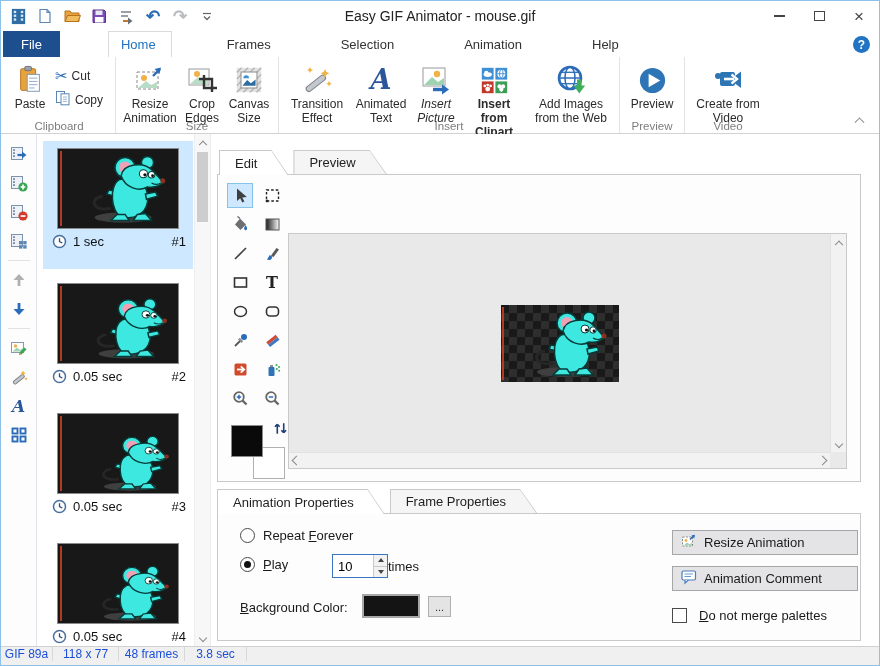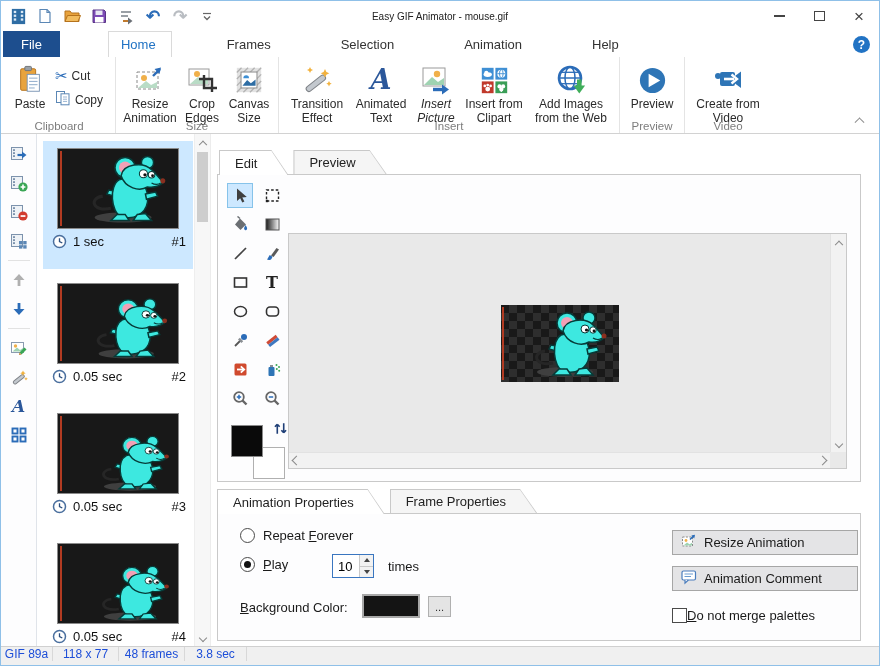--- a/index.html
+++ b/index.html
@@ -6,21 +6,21 @@
   html,body { width: 880px; height: 666px; }
   body { font-family: "Liberation Sans", sans-serif; font-size: 13px; color: #1a1a1a; background:#cfd8e0; }
   .window { width:880px; height:666px; border:1px solid #8fc0e8; background:#fff; display:flex; flex-direction:column; position:relative; overflow:hidden; }
 
   
   .titlebar { height:30px; flex:0 0 auto; display:flex; align-items:center; position:relative; background:#fff; }
   .qat { display:flex; align-items:center; gap:5px; padding-left:6px; }
   .qat-btn { width:22px; height:22px; display:flex; align-items:center; justify-content:center; }
   .glyph-undo { font-size:17px; font-weight:bold; color:#2b6cb8; }
   .glyph-redo { font-size:17px; font-weight:bold; color:#b9bdc2; }
-  .title-text { position:absolute; left:50%; transform:translateX(-50%); font-size:10px; color:#222; white-space:nowrap; }
+  .title-text { position:absolute; left:50%; transform:translateX(-50%); font-size:14px; color:#222; white-space:nowrap; }
   .win-controls { margin-left:auto; display:flex; height:100%; }
   .win-btn { width:40px; height:100%; display:flex; align-items:center; justify-content:center; color:#444; }
   .min-bar { width:11px; height:1.5px; background:#444; }
   .max-box { width:11px; height:10px; border:1.4px solid #444; }
   .close-x { font-size:17px; line-height:1; }
 
   
   .menubar { height:26px; flex:0 0 auto; display:flex; align-items:stretch; padding-left:2px; background:#fff; position:relative;gap:40px; }
   .file-tab { display:flex; align-items:center; padding:0 18px; background:#1d4e8e; color:#fff; }
   .mtab { display:flex; align-items:center; padding:0 15px; color:#333; }
@@ -94,33 +94,33 @@
   .vscroll { position:absolute; top:0; right:0; bottom:16px; width:16px; background:#f2f2f2; border-left:1px solid #e2e2e2; }
   .hscroll { position:absolute; left:0; right:16px; bottom:0; height:16px; background:#f2f2f2; border-top:1px solid #e2e2e2; display:flex; justify-content:space-between; align-items:center; padding:0 4px; }
 
   
   .props-tabs { position:absolute; top:355px; left:6px; display:flex; z-index:2; }
   .props-panel { position:absolute; top:379px; left:6px; right:18px; height:128px; border:1px solid #c9c9c9; background:#fdfdfe; }
   .radio-row { position:absolute; display:flex; align-items:center; gap:8px; }
   .radio { width:15px; height:15px; border:1px solid #4a4a4a; border-radius:50%; background:#fff; position:relative; flex:0 0 auto; }
   .radio.checked::after { content:""; position:absolute; inset:3px; background:#111; border-radius:50%; }
   .u { text-decoration:underline; }
-  .spinbox { position:absolute; left:114px; top:40px; width:42px; height:24px; border:1px solid #3a76c0; background:#fff; display:flex; }
+  .spinbox { position:absolute; left:114px; top:40px; width:56px; height:24px; border:1px solid #3a76c0; background:#fff; display:flex; }
   .spin-input { flex:1; border:none; outline:none; font-family:"Liberation Sans",sans-serif; font-size:13px; padding-left:5px; width:24px; }
   .spin-btns { width:14px; border-left:1px solid #c9c9c9; display:flex; flex-direction:column; }
   .spin-cell { flex:1; display:flex; align-items:center; justify-content:center; background:#f2f2f2; }
   .spin-cell + .spin-cell { border-top:1px solid #c9c9c9; }
   .tri-up { width:0; height:0; border-left:3.5px solid transparent; border-right:3.5px solid transparent; border-bottom:4.5px solid #444; }
   .tri-down { width:0; height:0; border-left:3.5px solid transparent; border-right:3.5px solid transparent; border-top:4.5px solid #444; }
   .times-lbl { position:absolute; left:170px; top:45px; }
   .bgc-label { position:absolute; left:22px; top:86px; }
   .bgc-swatch { position:absolute; left:144px; top:80px; width:58px; height:24px; background:#141414; border:2px solid #a8a8a8; }
   .browse-btn { position:absolute; left:210px; top:82px; width:23px; height:21px; background:#e4e4e4; border:1px solid #b0b0b0; display:flex; align-items:center; justify-content:center; font-size:11px; color:#333; }
   .prop-btn { position:absolute; left:454px; width:186px; height:25px; background:#e4e4e6; border:1px solid #a6a6a6; display:flex; align-items:center; gap:7px; padding:0 8px; font-size:13px; color:#1a1a1a; }
-  .checkbox-row { position:absolute; left:454px; top:94px; display:flex; align-items:center; gap:0; }
+  .checkbox-row { position:absolute; left:454px; top:94px; display:flex; align-items:center; gap:12px; }
   .checkbox { width:15px; height:15px; border:1px solid #4a4a4a; background:#fff; flex:0 0 auto; }
 
   
   .statusbar { height:19px; flex:0 0 auto; border-top:1px solid #d0d0d0; background:#f0f0f0; display:flex; align-items:flex-start; font-size:12px; color:#1d4ed8; }
   .scell { display:flex; align-items:center; justify-content:center; border-right:1px solid #d8d8d8; }
   .hidden-defs { position:absolute; width:0; height:0; overflow:hidden; }
 </style>
 </head>
 <body>
 
@@ -344,21 +344,21 @@
           <svg width="32" height="32" viewBox="0 0 32 32">
               <rect x="3" y="4" width="22" height="18" fill="#fff" stroke="#9a9a9a"></rect>
               <circle cx="17" cy="10" r="3.2" fill="#f0b04a"></circle>
               <path d="M4 21 L12 13 L18 18 L24 14 V21 Z" fill="#9fd3b2"></path>
               <line x1="13" y1="25.5" x2="23" y2="25.5" stroke="#2b6cb8" stroke-width="3.4"></line>
               <path d="M22 20.5 L29 25.5 L22 30.5 Z" fill="#2b6cb8"></path>
             </svg>
         </span>
         <span>Insert Picture</span>
       </div>
-      <div class="rbtn" style="width:68px;">
+      <div class="rbtn" style="width:68px;font-weight:bold;">
         <span class="ric">
           <svg width="29" height="29" viewBox="0 0 32 32">
               <rect x="2" y="2" width="13" height="13" fill="#3f8fd4"></rect>
               <ellipse cx="8.5" cy="9.5" rx="4.6" ry="2.6" fill="#fff"></ellipse>
               <circle cx="7" cy="7.6" r="2.3" fill="#fff"></circle>
               <rect x="17" y="2" width="13" height="13" fill="#3f8fd4"></rect>
               <circle cx="23.5" cy="8.5" r="4.4" fill="#fff"></circle>
               <ellipse cx="23.5" cy="8.5" rx="2" ry="4.4" fill="none" stroke="#3f8fd4"></ellipse>
               <line x1="19.1" y1="8.5" x2="27.9" y2="8.5" stroke="#3f8fd4"></line>
               <rect x="2" y="17" width="13" height="13" fill="#c0392b"></rect>

